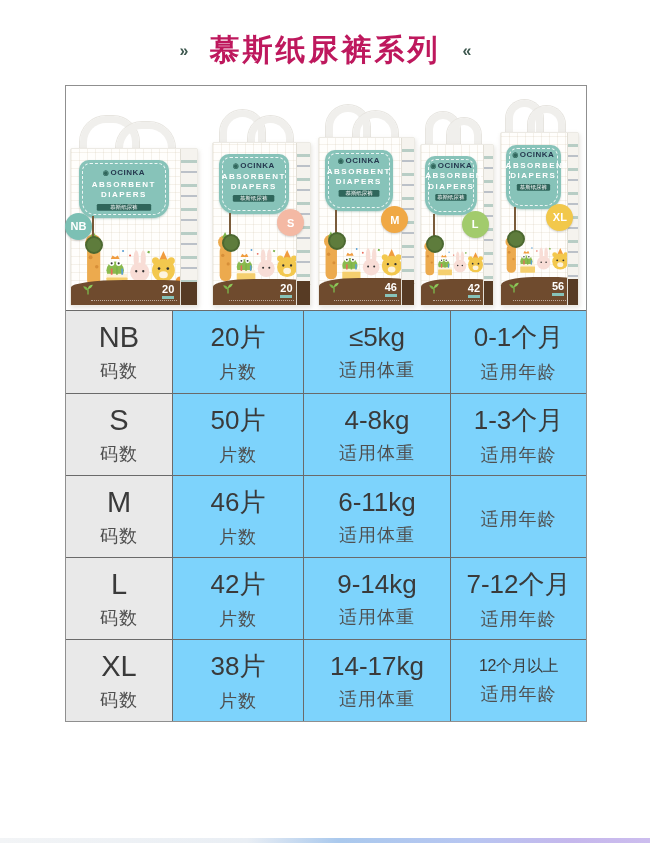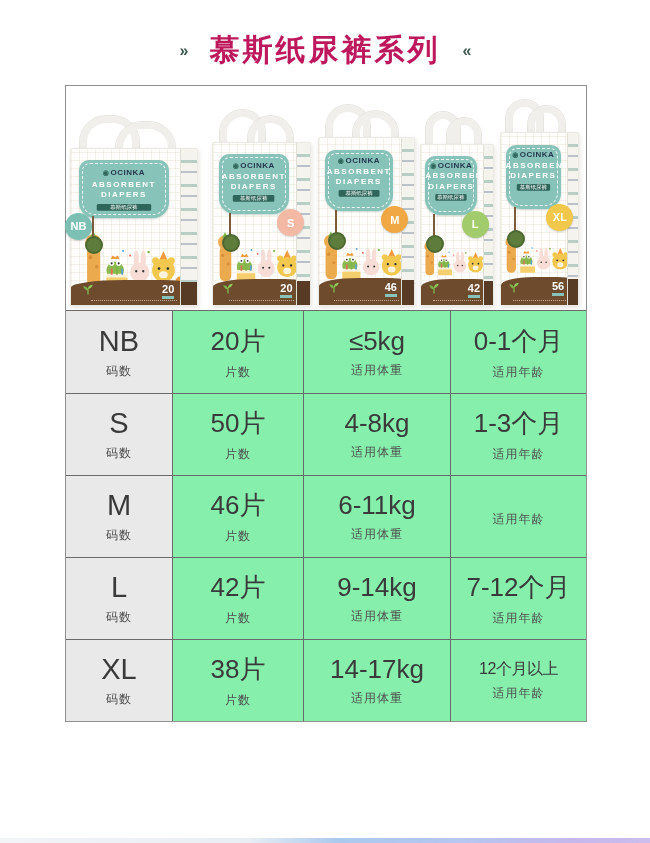--- a/index.html
+++ b/index.html
@@ -69,28 +69,28 @@
          border-radius:42% 26% 0 0 / 30% 20% 0 0;}
   .strip::after{content:"";position:absolute;left:16%;right:16%;bottom:16%;
          border-bottom:1px dotted rgba(255,255,255,.55);}
   .count{position:absolute;right:18%;top:10%;color:#fff;font-weight:700;font-size:11px;}
   .count::after{content:"";display:block;width:12px;height:3px;background:#87c3b9;margin:1px auto 0;}
   .sprout{position:absolute;left:8%;top:8%;width:14px;height:14px;}
 
   
   .size-table{display:grid;grid-template-columns:107px 131px 147px 135px;border-top:1px solid #6a6a6a;}
   .cell{height:82px;display:flex;flex-direction:column;align-items:center;justify-content:center;
-        border-right:1px solid #6a6a6a;border-top:1px solid #6a6a6a;background:#86efac;box-sizing:border-box;}
+        border-right:1px solid #6a6a6a;border-top:1px solid #6a6a6a;background:#7dd3fc;box-sizing:border-box;}
   .cell:nth-child(4n){border-right:none;text-align:center;}
   .cell:nth-child(-n+4){border-top:none;}
   .cell.shade{background:#e9e9e9;}
   .big{font-size:26px;color:#3a3a3a;white-space:nowrap;letter-spacing:0;}
   .big.sz{font-size:29px;font-weight:400;}
   .big.tight{font-size:16px;letter-spacing:-.5px;}
-  .cap{font-size:12px;color:#4f4f4f;margin-top:5px;letter-spacing:1px;}
+  .cap{font-size:18px;color:#4f4f4f;margin-top:5px;letter-spacing:1px;}
 
   .bottom-bar{position:absolute;left:0;right:0;bottom:0;height:5px;
       background:linear-gradient(90deg,#f2f4f6 0%,#e9eef4 38%,#aac9ed 52%,#b7c6f1 72%,#c5b7ec 88%,#ccbdee 100%);}
 </style>
 </head>
 <body>
 
 <svg width="0" height="0" style="position:absolute" aria-hidden="true">
   <defs>
     <g id="animals-def">

